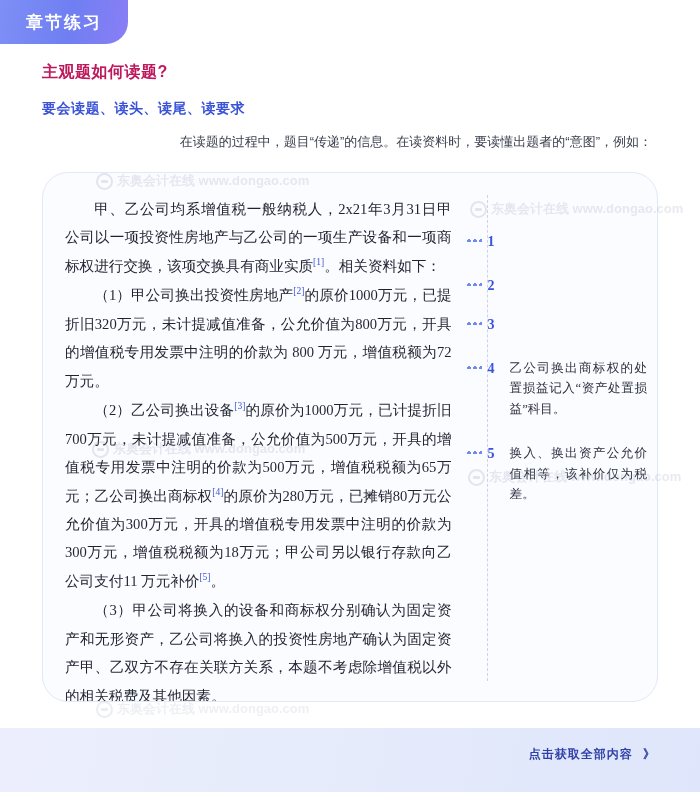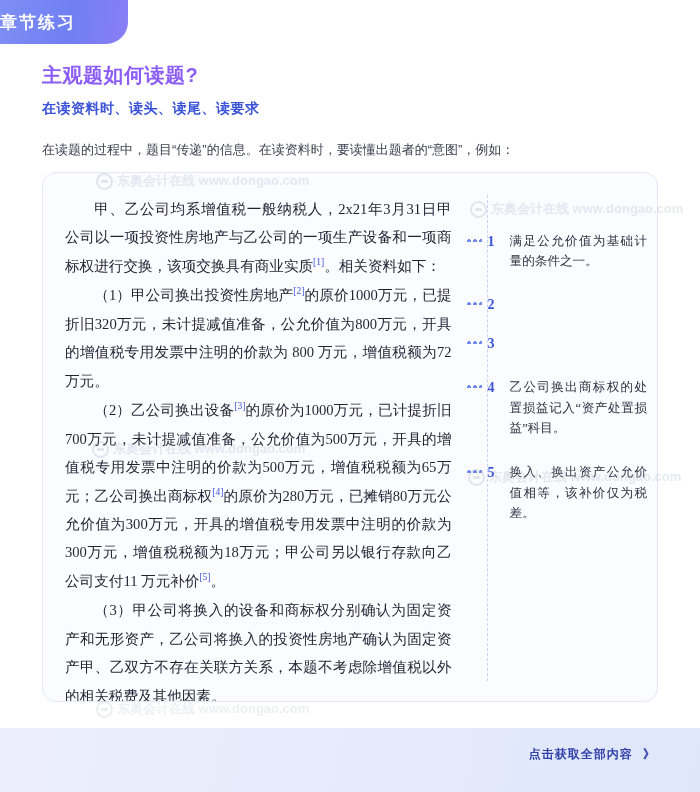--- a/index.html
+++ b/index.html
@@ -22,65 +22,67 @@
     position: absolute;
     left: 0;
     top: 0;
     width: 128px;
     height: 44px;
     background: linear-gradient(100deg, #7e8ff6 0%, #6f7ff2 55%, #8a7ef5 100%);
     border-bottom-right-radius: 22px;
     border-top-right-radius: 0;
     display: flex;
     align-items: center;
+    justify-content: center;
     color: #ffffff;
     font-size: 17px;
     font-weight: bold;
     letter-spacing: 2px;
   }
 
   
   .h-main {
     position: absolute;
     left: 42px;
     top: 62px;
-    font-size: 20px;
-    font-weight: bold;
-    color: #8b5cf6;
+    font-size: 16px;
+    font-weight: bold;
+    color: #be185d;
     letter-spacing: 0.5px;
   }
   .h-sub {
     position: absolute;
     left: 42px;
     top: 100px;
     font-size: 14px;
     font-weight: bold;
     color: #3a53d8;
     letter-spacing: 0.5px;
   }
   .intro {
     position: absolute;
     left: 42px;
-    top: 140px;
+    top: 132px;
     width: 610px;
     font-size: 13px;
     color: #3d4250;
     line-height: 1.6;
+    text-align: right;
   }
 
   
   .card {
     position: absolute;
     left: 42px;
     top: 172px;
     width: 616px;
     height: 530px;
     background: #fbfcff;
     border: 1px solid #e3e8f5;
-    border-radius: 14px;
+    border-radius: 26px;
     overflow: hidden;
   }
   .card-inner {
     position: relative;
     width: 100%;
     height: 100%;
     display: flex;
   }
   .left-col {
     position: relative;
@@ -211,21 +213,21 @@
 </head>
 <body>
 
 <div class="page">
 
   <div class="badge">
     <span>章节练习</span>
   </div>
 
   <div class="h-main">主观题如何读题?</div>
-  <div class="h-sub">在读资料时、读头、读尾、读要求</div>
+  <div class="h-sub">要会读题、读头、读尾、读要求</div>
   <div class="intro">在读题的过程中，题目“传递”的信息。在读资料时，要读懂出题者的“意图”，例如：</div>
 
   <div class="card">
     <div class="card-inner">
 
       <div class="left-col">
         <div class="para">
           <span>甲、乙公司均系增值税一般纳税人，2x21年3月31日甲公司以一项投资性房地产与乙公司的一项生产设备和一项商标权进行交换，该项交换具有商业实质<span class="sup">[1]</span>。相关资料如下：</span>
         </div>
         <div class="para">
@@ -238,21 +240,20 @@
           <span>（3）甲公司将换入的设备和商标权分别确认为固定资产和无形资产，乙公司将换入的投资性房地产确认为固定资产甲、乙双方不存在关联方关系，本题不考虑除增值税以外的相关税费及其他因素。</span>
         </div>
       </div>
 
       <div class="divider"></div>
 
       <div class="right-col">
         <div class="note" style="margin-top:14px;">
           <span class="dots"></span>
           <span class="num">1</span>
-          <span class="txt">满足公允价值为基础计量的条件之一。</span>
         </div>
         <div class="note" style="margin-top:22px;">
           <span class="dots"></span>
           <span class="num">2</span>
         </div>
         <div class="note" style="margin-top:18px;">
           <span class="dots"></span>
           <span class="num">3</span>
         </div>
         <div class="note" style="margin-top:22px;">

